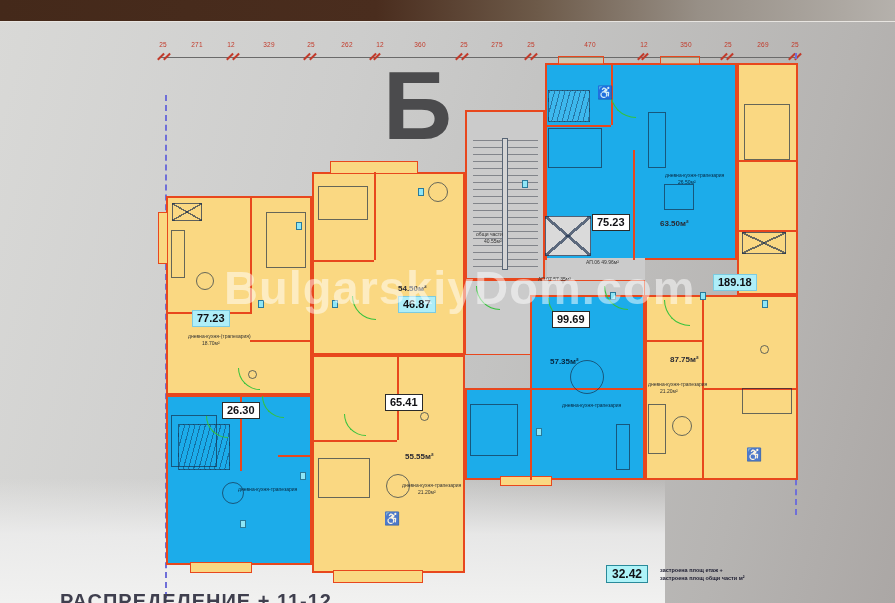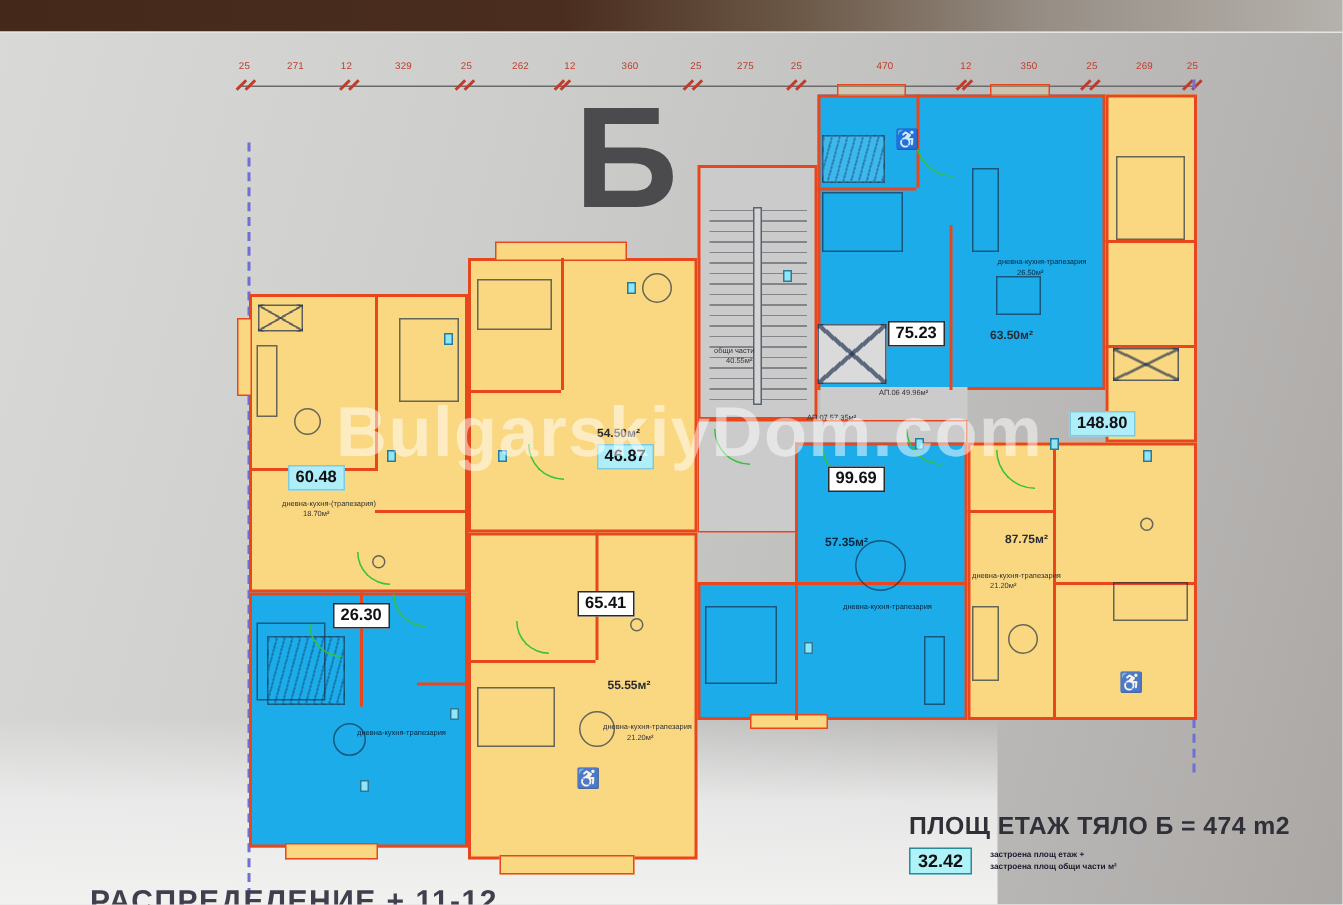--- a/index.html
+++ b/index.html
@@ -201,52 +201,51 @@
   <div class="cm" style="left:332px;top:300px;"></div>
   <div class="cm" style="left:418px;top:188px;"></div>
   <div class="cm" style="left:522px;top:180px;"></div>
   <div class="cm" style="left:610px;top:292px;"></div>
   <div class="cm" style="left:700px;top:292px;"></div>
   <div class="cm" style="left:536px;top:428px;"></div>
   <div class="cm" style="left:300px;top:472px;"></div>
   <div class="cm" style="left:240px;top:520px;"></div>
   <div class="cm" style="left:762px;top:300px;"></div>
 
-  <div class="val cyan" style="left:192px;top:310px;">60.48</div>
+  <div class="val cyan" style="left:192px;top:310px;">77.23</div>
   <div class="val white" style="left:222px;top:402px;">26.30</div>
   <div class="val cyan" style="left:398px;top:296px;">46.87</div>
   <div class="net" style="left:398px;top:284px;">54.50м²</div>
   <div class="val white" style="left:385px;top:394px;">65.41</div>
   <div class="net" style="left:405px;top:452px;">55.55м²</div>
   <div class="val white" style="left:592px;top:214px;">75.23</div>
   <div class="net" style="left:660px;top:219px;">63.50м²</div>
   <div class="val white" style="left:552px;top:311px;">99.69</div>
   <div class="net" style="left:550px;top:357px;color:#06263f;">57.35м²</div>
-  <div class="val cyan" style="left:713px;top:274px;">148.80</div>
+  <div class="val cyan" style="left:713px;top:274px;">189.18</div>
   <div class="net" style="left:670px;top:355px;">87.75м²</div>
 
   <div class="tiny" style="left:188px;top:333px;">дневна-кухня-(трапезария)</div>
   <div class="tiny" style="left:202px;top:340px;">18.70м²</div>
   <div class="tiny onblue" style="left:238px;top:486px;">дневна-кухня-трапезария</div>
   <div class="tiny" style="left:402px;top:482px;">дневна-кухня-трапезария</div>
   <div class="tiny" style="left:418px;top:489px;">21.20м²</div>
   <div class="tiny onblue" style="left:665px;top:172px;">дневна-кухня-трапезария</div>
   <div class="tiny onblue" style="left:678px;top:179px;">26.50м²</div>
   <div class="tiny onblue" style="left:562px;top:402px;">дневна-кухня-трапезария</div>
   <div class="tiny" style="left:648px;top:381px;">дневна-кухня-трапезария</div>
   <div class="tiny" style="left:660px;top:388px;">21.20м²</div>
 
   <div class="tiny" style="left:476px;top:231px;text-align:center;">общи части</div>
   <div class="tiny" style="left:484px;top:238px;">40.55м²</div>
   <div class="tiny" style="left:586px;top:259px;">АП.06 49.96м²</div>
   <div class="tiny" style="left:538px;top:276px;">АП.07 57.35м²</div>
 
   <div class="abs watermark">BulgarskiyDom.com</div>
 
-  <div class="abs floor-area">ПЛОЩ ЕТАЖ ТЯЛО Б = 474 m2</div>
   <div class="abs built-box">32.42</div>
   <div class="abs built-note">
     <div>застроена площ етаж +</div>
     <div>застроена площ общи части м²</div>
   </div>
   <div class="abs bottom-caption">РАСПРЕДЕЛЕНИЕ + 11-12</div>
 
 </div>
 
 </body></html>

